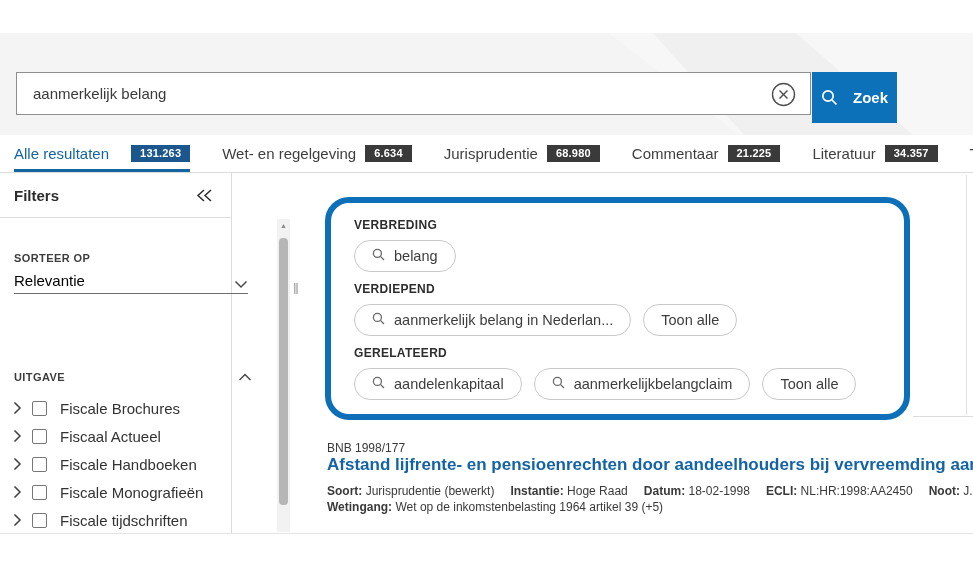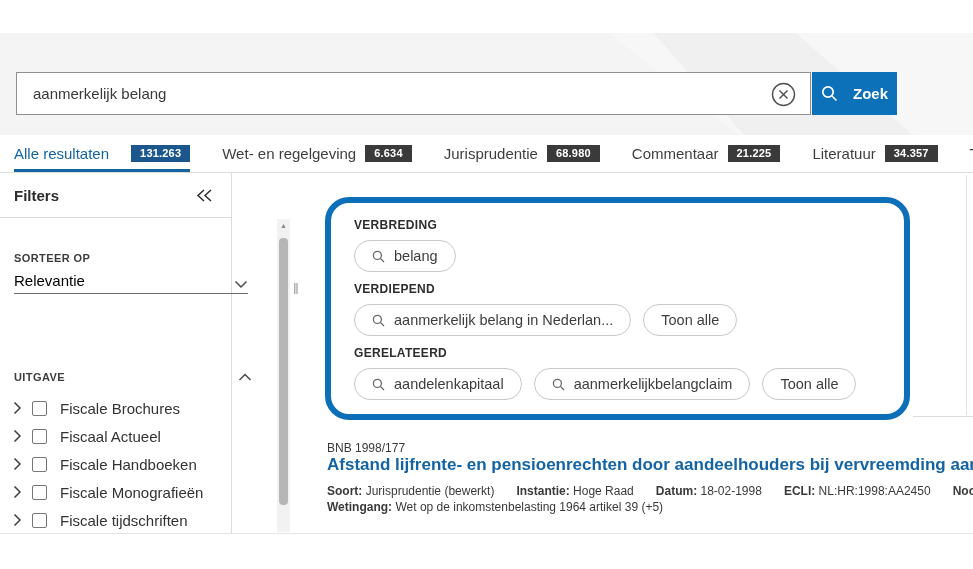--- a/index.html
+++ b/index.html
@@ -15,21 +15,21 @@
     clip-path:polygon(30% 0, 100% 0, 100% 100%, 55% 100%); }
   .header-band .poly2 { position:absolute; right:60px; top:0; width:260px; height:102px; background:#f1f0f0;
     clip-path:polygon(0 0, 55% 0, 100% 100%, 35% 100%); }
   .search-input {
     position:absolute; left:16px; top:72px; width:795px; height:43px;
     background:#fff; border:1px solid #8f8f8f; display:flex; align-items:center;
     padding:0 46px 0 16px; font-size:15px; color:#3a3a3a;
   }
   .clear-btn { position:absolute; right:14px; top:9px; width:25px; height:25px; cursor:pointer; }
   .search-btn {
-    position:absolute; left:812px; top:72px; width:85px; height:43px;
+    position:absolute; left:812px; top:72px; width:85px; height:51px;
     background:#0d71b9; color:#fff; border:none; display:flex; align-items:center;
     justify-content:center; gap:15px; font-size:15px; font-weight:bold; cursor:pointer;
     font-family:"Liberation Sans", sans-serif;
   }
   
   .tabs { position:absolute; left:0; top:135px; width:973px; height:38px; background:#fff;
     border-bottom:1px solid #dcdcdc; display:flex; align-items:stretch; padding:0 0 0 14px; gap:32px; }
   .tab { position:relative; display:flex; align-items:center; gap:9px; font-size:15px; color:#3f3f3f;
     cursor:pointer; white-space:nowrap; }
   .tab .badge { background:#3a3a3a; color:#fff; font-size:11px; font-weight:bold;
@@ -59,32 +59,32 @@
   .check-row input { appearance:none; -webkit-appearance:none; width:15px; height:15px;
     border:1px solid #767676; border-radius:2px; background:#fff; margin-right:13px; cursor:pointer; }
   .check-row .lbl { font-size:15px; color:#333; }
   .drag-handle { position:absolute; left:293px; top:281px; color:#9a9a9a; font-size:14px;
     letter-spacing:0; cursor:col-resize; line-height:16px; }
   
   .suggest-box { position:absolute; left:325px; top:197px; width:585px; height:223px;
     background:#fff; border:6px solid #0d6fb8; border-radius:24px; padding:13px 23px; }
   .sec-label { font-size:12px; font-weight:bold; color:#2d2d2d; letter-spacing:0.3px; margin:2px 0 8px; }
   .chip-row { display:flex; align-items:center; gap:12px; margin-bottom:10px; }
-  .chip { display:inline-flex; align-items:center; gap:9px; border:1px solid #c9c9c9; border-radius:17px;
+  .chip { display:inline-flex; gap:9px; border:1px solid #c9c9c9; border-radius:17px;
     background:#fff; padding:7px 17px; font-size:14.5px; color:#3d3d3d; cursor:pointer; white-space:nowrap;
     font-family:"Liberation Sans", sans-serif; }
   .divider-seg { position:absolute; left:913px; top:416px; width:60px; height:1px; background:#dcdcdc; }
   .right-vline { position:absolute; left:966px; top:175px; width:1px; height:240px; background:#e2e2e2; }
   .bottom-line { position:absolute; left:0; top:533px; width:973px; height:1px; background:#e4e4e4; }
   
   .result { position:absolute; left:327px; top:441px; width:646px; overflow:hidden; }
   .result-ref { font-size:12px; color:#3a3a3a; }
   .result-title { font-size:17px; font-weight:bold; color:#1464a5; white-space:nowrap; overflow:hidden;
     margin-bottom:8px; cursor:pointer; }
-  .meta-line { display:flex; gap:22px; font-size:12px; color:#3a3a3a; line-height:16px; white-space:nowrap; overflow:hidden; }
+  .meta-line { display:flex; gap:16px; font-size:12px; color:#3a3a3a; line-height:16px; white-space:nowrap; overflow:hidden; }
   .meta-item b { font-weight:bold; }
   svg { display:block; }
 </style>
 </head>
 <body>
 
 <div class="header-band">
   <div class="poly1"></div>
   <div class="poly2"></div>
 </div>

